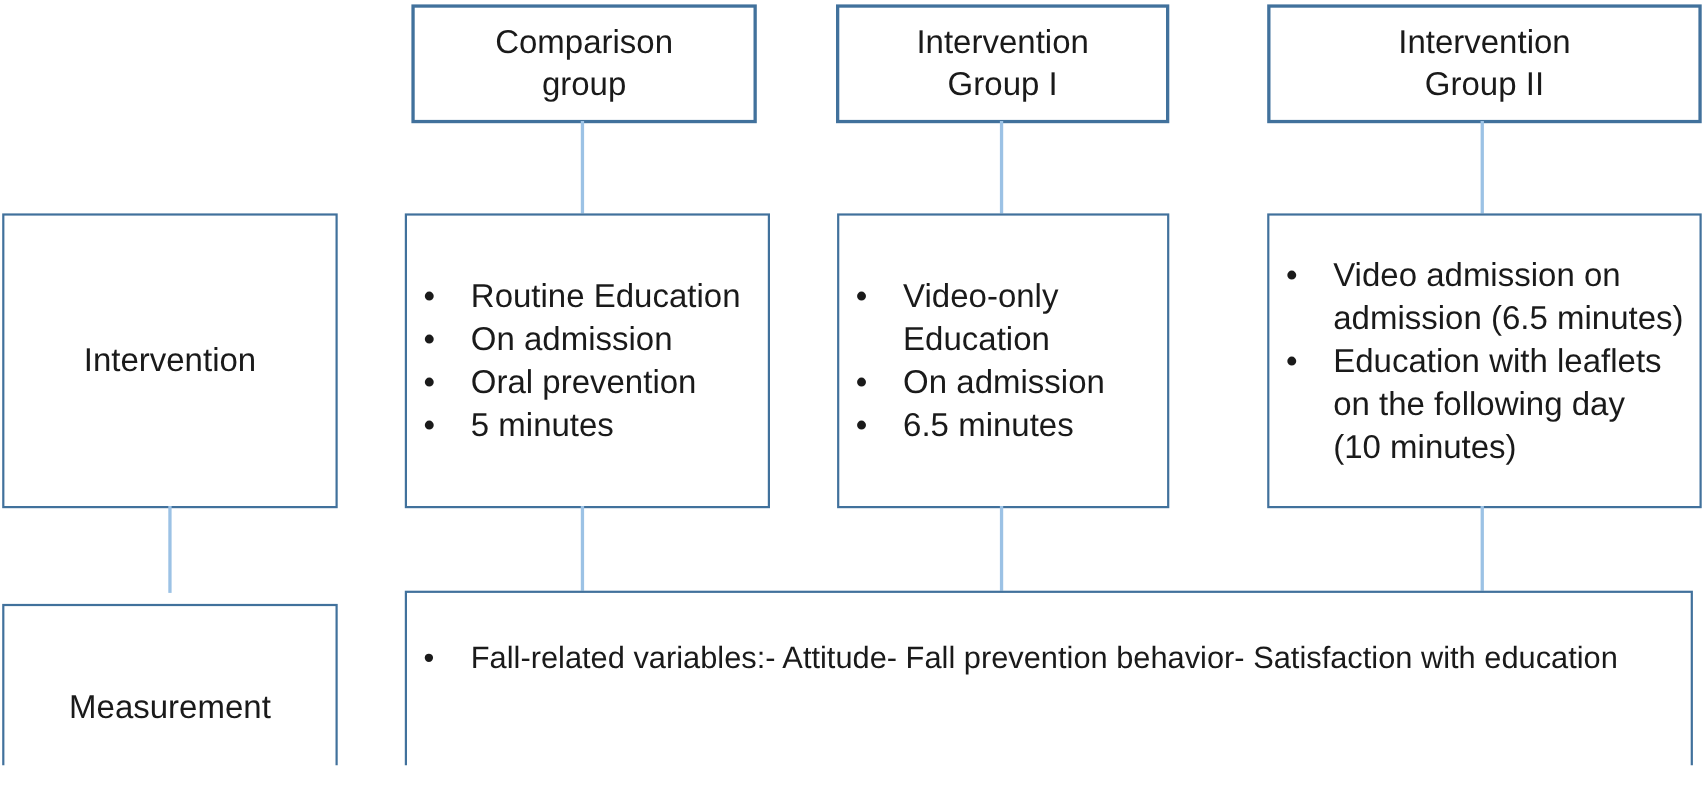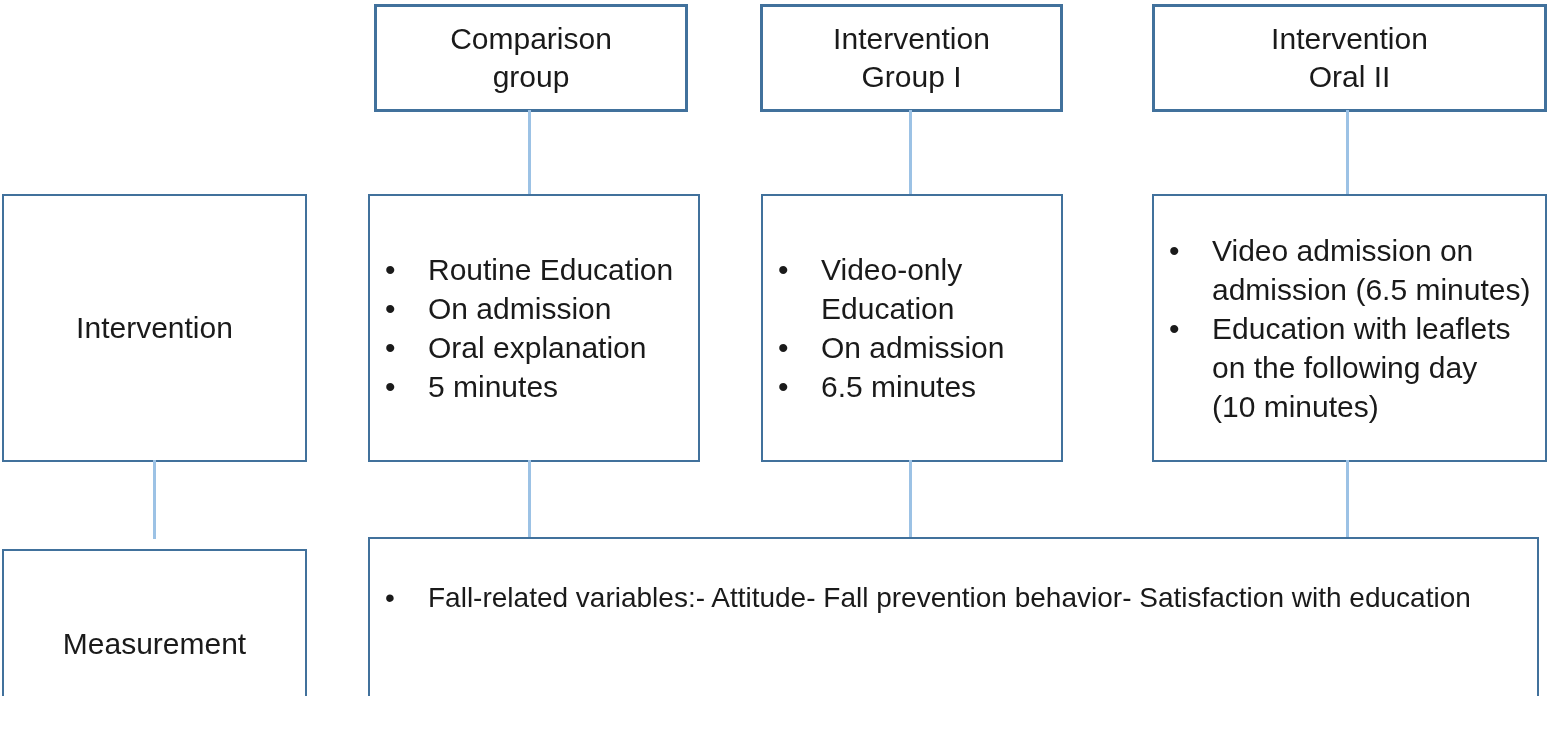--- a/index.html
+++ b/index.html
@@ -76,21 +76,21 @@
     <span class="line">group</span>
   </div>
 
   <div class="box title-box" style="left:760px; top:4px; width:303px; height:108px;">
     <span class="line">Intervention</span>
     <span class="line">Group I</span>
   </div>
 
   <div class="box title-box" style="left:1152px; top:4px; width:395px; height:108px;">
     <span class="line">Intervention</span>
-    <span class="line">Oral II</span>
+    <span class="line">Group II</span>
   </div>
 
   <div class="connector" style="left:528px; top:110px; height:86px;"></div>
   <div class="connector" style="left:909px; top:110px; height:86px;"></div>
   <div class="connector" style="left:1346px; top:110px; height:86px;"></div>
 
   <div class="box label-box" style="left:2px; top:194px; width:305px; height:268px;">
     <span>Intervention</span>
   </div>
 
@@ -109,21 +109,21 @@
     </div>
     <div class="bullet-item">
       <span class="dot">•</span>
       <span class="lines">
           <span class="line">On admission</span>
         </span>
     </div>
     <div class="bullet-item">
       <span class="dot">•</span>
       <span class="lines">
-          <span class="line">Oral explanation</span>
+          <span class="line">Oral prevention</span>
         </span>
     </div>
     <div class="bullet-item">
       <span class="dot">•</span>
       <span class="lines">
           <span class="line">5 minutes</span>
         </span>
     </div>
   </div>
 

